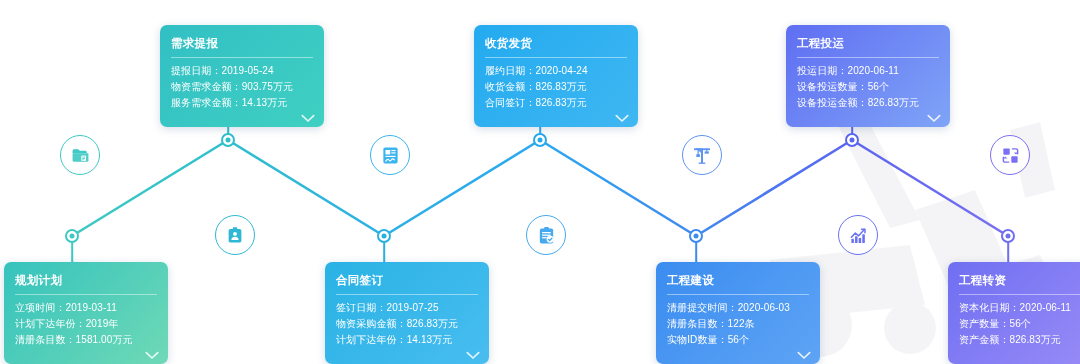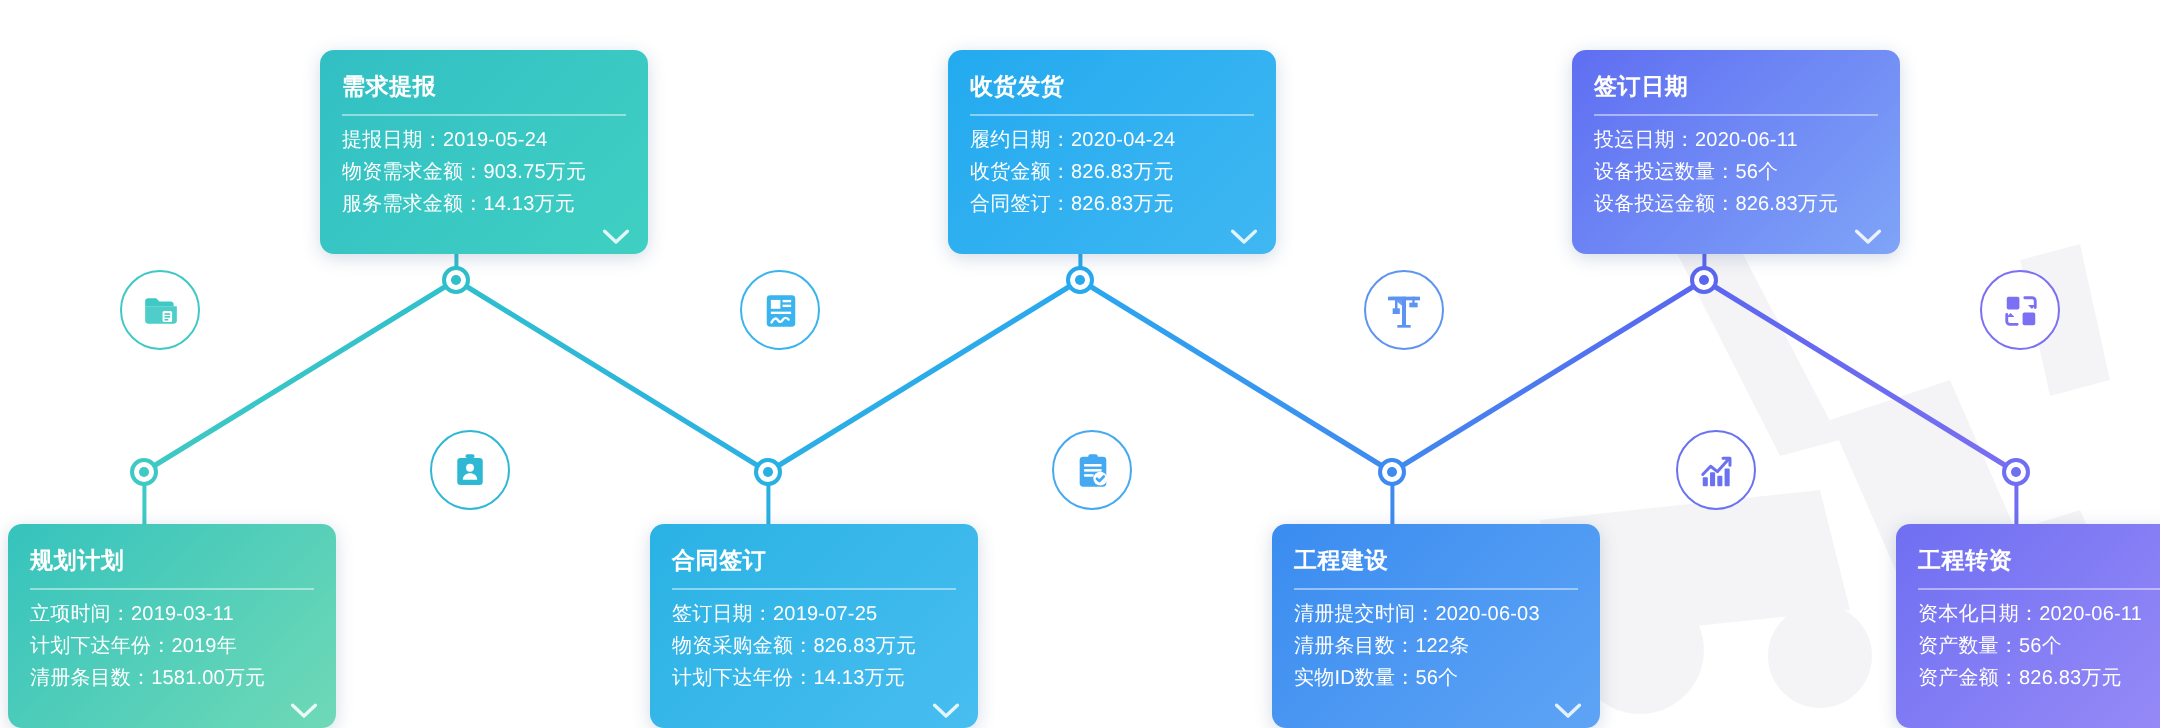--- a/index.html
+++ b/index.html
@@ -248,21 +248,21 @@
           <rect x="2.4" y="4" width="19.2" height="2.2"></rect>
           <rect x="10.8" y="4" width="2.4" height="17.6"></rect>
           <path d="M11 4 L4.2 4 L11 9.6 Z" opacity=".9"></path>
           <rect x="6.6" y="6.2" width="1.5" height="5.4"></rect>
           <rect x="5.2" y="11" width="4.3" height="3.4"></rect>
           <rect x="17" y="4" width="1.4" height="4"></rect>
           <rect x="15.2" y="7.6" width="5" height="2.8"></rect>
           <rect x="8" y="21" width="8" height="1.6"></rect>
         </svg>
       </div>
-      <div class="card" style="left: 636px; top: 262px; background: linear-gradient(135deg, rgb(58, 140, 240) 0%, rgb(94, 164, 245) 100%);">
+      <div class="card" style="left: 656px; top: 262px; background: linear-gradient(135deg, rgb(58, 140, 240) 0%, rgb(94, 164, 245) 100%);">
         <div class="card-title">工程建设</div>
         <div class="card-row">清册提交时间：2020-06-03</div>
         <div class="card-row">清册条目数：122条</div>
         <div class="card-row">实物ID数量：56个</div>
         <div class="card-chevron">
           <svg width="14" height="9" viewBox="0 0 14 9">
             <path d="M1.3 1.6 L7 7 L12.7 1.6" stroke="rgba(255,255,255,.85)" stroke-width="1.7" fill="none" stroke-linecap="round" stroke-linejoin="round"></path>
           </svg>
         </div>
       </div>
@@ -272,21 +272,21 @@
         <svg width="19" height="19" viewBox="0 0 24 24" fill="currentColor">
           <path d="M3 14.2 L8 9 L12.2 12.4 L19.4 4.4" stroke="currentColor" stroke-width="1.9" fill="none" stroke-linecap="round" stroke-linejoin="round"></path>
           <path d="M15.8 4h4.4v4.4" stroke="currentColor" stroke-width="1.9" fill="none" stroke-linecap="round" stroke-linejoin="round"></path>
           <rect x="3" y="16" width="3.2" height="5.6" rx=".6"></rect>
           <rect x="7.6" y="12.8" width="3.2" height="8.8" rx=".6"></rect>
           <rect x="12.2" y="15" width="3.2" height="6.6" rx=".6"></rect>
           <rect x="16.8" y="10.4" width="3.2" height="11.2" rx=".6"></rect>
         </svg>
       </div>
       <div class="card" style="left: 786px; top: 25px; background: linear-gradient(135deg, rgb(95, 110, 242) 0%, rgb(127, 164, 247) 100%);">
-        <div class="card-title">签订日期</div>
+        <div class="card-title">工程投运</div>
         <div class="card-row">投运日期：2020-06-11</div>
         <div class="card-row">设备投运数量：56个</div>
         <div class="card-row">设备投运金额：826.83万元</div>
         <div class="card-chevron">
           <svg width="14" height="9" viewBox="0 0 14 9">
             <path d="M1.3 1.6 L7 7 L12.7 1.6" stroke="rgba(255,255,255,.85)" stroke-width="1.7" fill="none" stroke-linecap="round" stroke-linejoin="round"></path>
           </svg>
         </div>
       </div>
       <div class="stem" style="left: 1008px; background: rgb(111, 111, 242); top: 236px; height: 26px;"></div>

